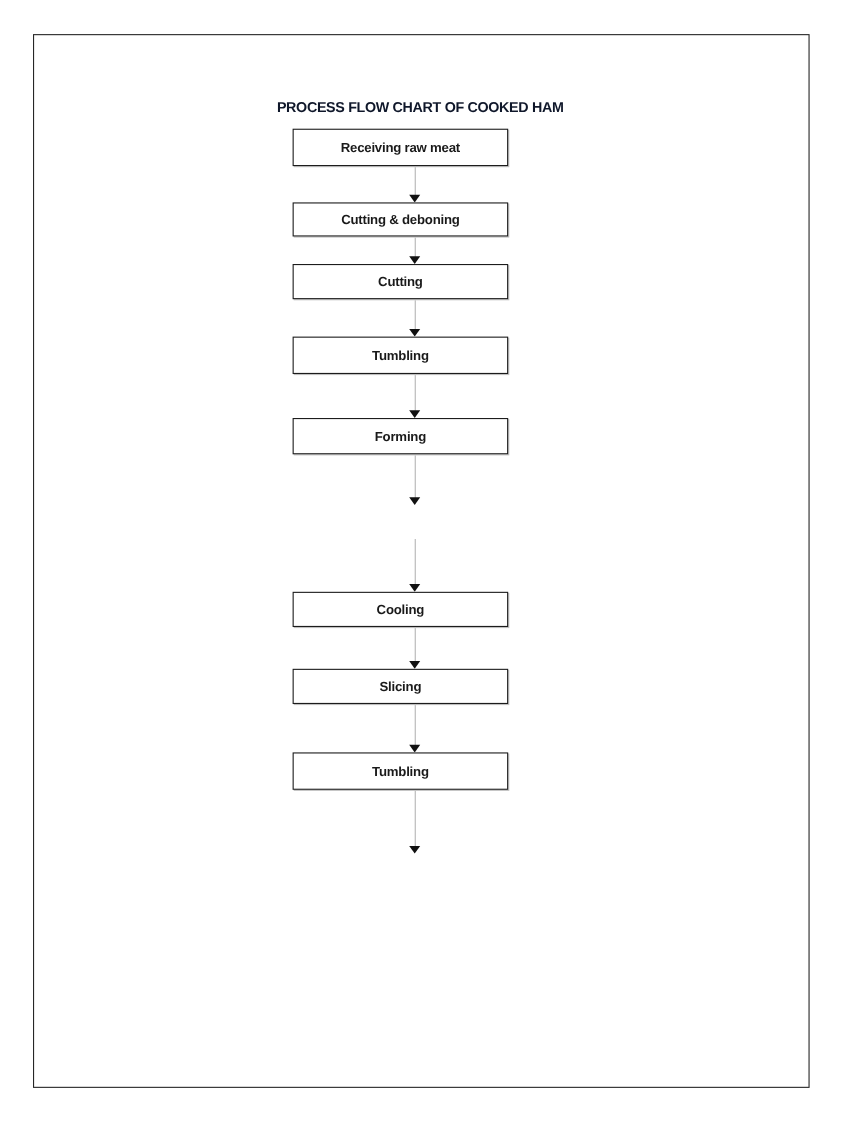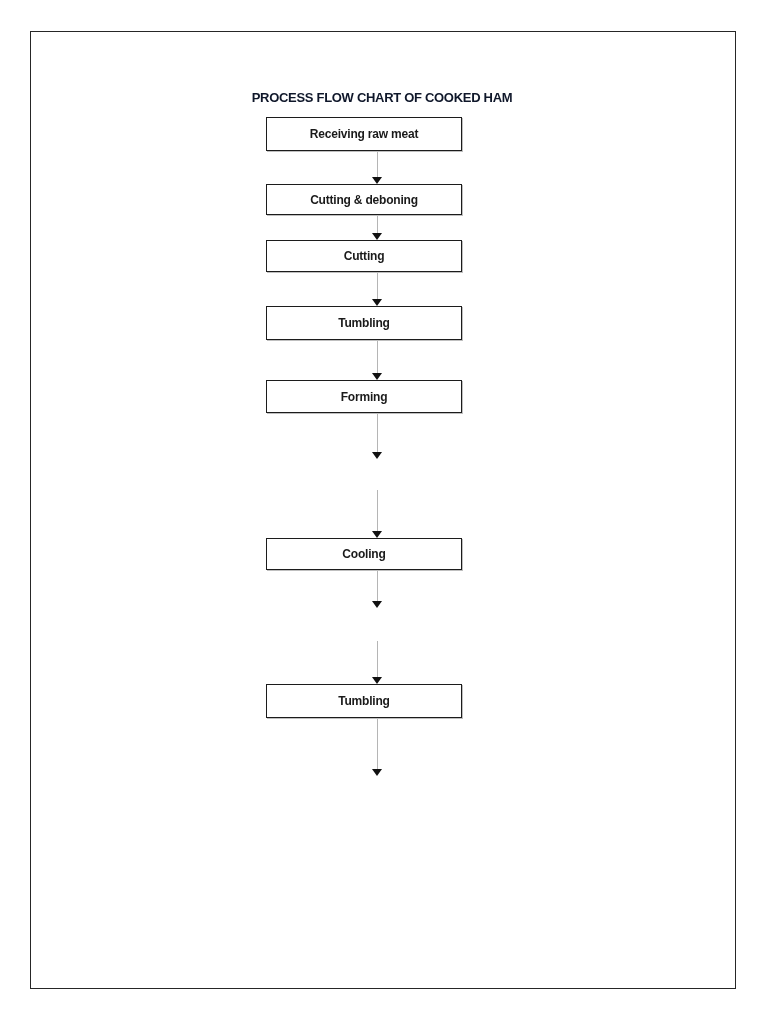--- a/index.html
+++ b/index.html
@@ -141,20 +141,23 @@
 
   <div class="flow-box" style="top:538px;height:32px">
     <span>Cooling</span>
   </div>
 
   <div class="arrow" style="top:571px;height:37px">
     <i class="line"></i>
     <i class="head"></i>
   </div>
 
+  <div class="flow-box" style="top:608px;height:32px">
+    <span>Slicing</span>
+  </div>
 
   <div class="arrow" style="top:641px;height:43px">
     <i class="line"></i>
     <i class="head"></i>
   </div>
 
   <div class="flow-box" style="top:684px;height:34px">
     <span>Tumbling</span>
   </div>
 

